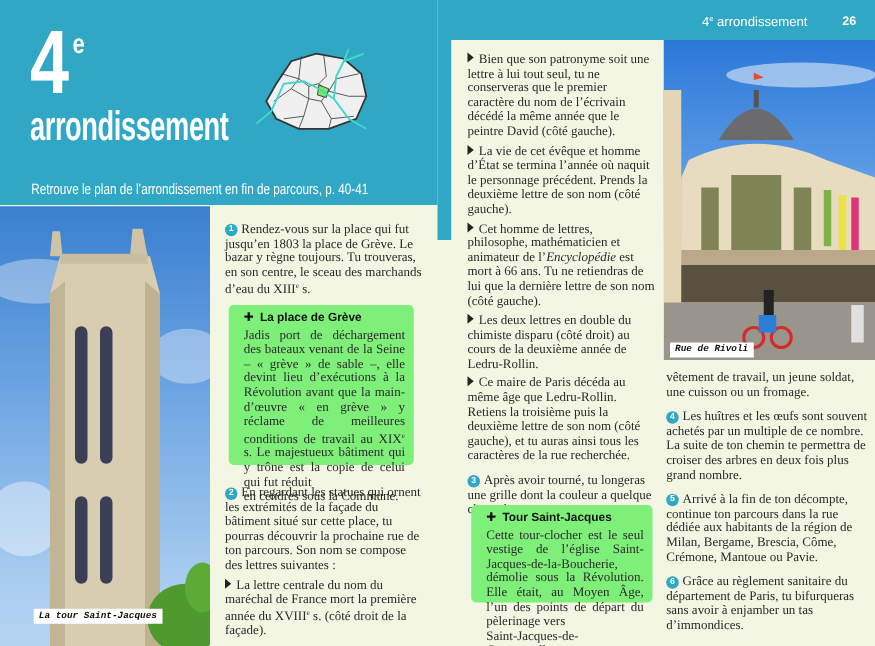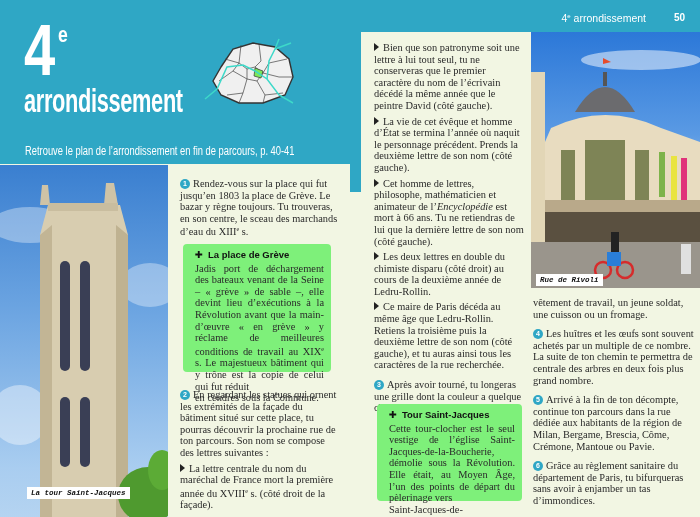--- a/index.html
+++ b/index.html
@@ -74,21 +74,21 @@
       <path d="M52 31 L60 34 L58 41 L51 39 Z" fill="#7de85a" stroke="#333" stroke-width="0.7"></path>
       <path d="M2 62 L14 52 L24 30 L40 28 L52 34 L64 42 L76 58 L90 66" fill="none" stroke="#3dd9c9" stroke-width="1.5"></path>
       <path d="M64 42 L66 24 L72 12 L76 2" fill="none" stroke="#3dd9c9" stroke-width="1.5"></path>
       <path d="M72 12 L88 6" fill="none" stroke="#3dd9c9" stroke-width="1.5"></path>
     </svg>
     <div class="header-note">Retrouve le plan de l’arrondissement en fin de parcours, p. 40-41</div>
   </div>
 
   <div class="top-band">
     <div class="running-head"><span>4</span><sup>e</sup><span> arrondissement</span></div>
-    <div class="page-num">50</div>
+    <div class="page-num">26</div>
   </div>
   <div class="blue-strip"></div>
 
   <div class="photo photo-tower">
     <svg width="168" height="352" viewBox="0 0 168 352">
       <ellipse cx="30" cy="60" rx="40" ry="18" fill="#ffffff" opacity="0.35"></ellipse>
       <ellipse cx="150" cy="120" rx="30" ry="22" fill="#ffffff" opacity="0.35"></ellipse>
       <ellipse cx="20" cy="250" rx="30" ry="30" fill="#ffffff" opacity="0.4"></ellipse>
       <path d="M40 352 L40 70 L48 40 L120 40 L128 70 L128 352 Z" fill="#d8cdb0"></path>
       <path d="M42 20 L48 20 L50 40 L40 40 Z" fill="#cfc3a6"></path>
@@ -155,26 +155,26 @@
 
   <div class="col" style="left: 374px; top: 42px; width: 150px;">
     <p><span class="bullet"></span><span>Bien que son patronyme soit une lettre à lui tout seul, tu ne conserveras que le premier caractère du nom de l’écrivain décédé la même année que le peintre David (côté gauche).</span></p>
     <p><span class="bullet"></span><span>La vie de cet évêque et homme d’État se termina l’année où naquit le personnage précédent. Prends la deuxième lettre de son nom (côté gauche).</span></p>
     <p><span class="bullet"></span><span>Cet homme de lettres, philosophe, mathématicien et animateur de l’</span><em>Encyclopédie</em><span> est mort à 66 ans. Tu ne retiendras de lui que la dernière lettre de son nom (côté gauche).</span></p>
     <p><span class="bullet"></span><span>Les deux lettres en double du chimiste disparu (côté droit) au cours de la deuxième année de Ledru-Rollin.</span></p>
     <p class="step"><span class="bullet"></span><span>Ce maire de Paris décéda au même âge que Ledru-Rollin. Retiens la troisième puis la deuxième lettre de son nom (côté gauche), et tu auras ainsi tous les caractères de la rue recherchée.</span></p>
     <p><span class="badge">3</span><span>Après avoir tourné, tu longeras une grille dont la couleur a quelque chose de commun avec un</span></p>
   </div>
 
-  <div class="green-box" style="left: 377px; top: 404px; width: 145px; height: 97px;">
+  <div class="green-box" style="left: 377px; top: 404px; width: 145px; height: 78px;">
     <div class="box-title"><span class="plus">✚</span><span>Tour Saint-Jacques</span></div>
     <div>Cette tour-clocher est le seul vestige de l’église Saint-Jacques-de-la-Boucherie, démolie sous la Révolution. Elle était, au Moyen Âge, l’un des points de départ du pèlerinage vers</div>
     <div class="last">Saint-Jacques-de-Compostelle.</div>
   </div>
 
   <div class="col" style="left: 533px; top: 297px; width: 162px;">
     <p class="step">vêtement de travail, un jeune soldat, une cuisson ou un fromage.</p>
-    <p class="step"><span class="badge">4</span><span>Les huîtres et les œufs sont souvent achetés par un multiple de ce nombre. La suite de ton chemin te permettra de centrale des arbres en deux fois plus grand nombre.</span></p>
+    <p class="step"><span class="badge">4</span><span>Les huîtres et les œufs sont souvent achetés par un multiple de ce nombre. La suite de ton chemin te permettra de croiser des arbres en deux fois plus grand nombre.</span></p>
     <p class="step"><span class="badge">5</span><span>Arrivé à la fin de ton décompte, continue ton parcours dans la rue dédiée aux habitants de la région de Milan, Bergame, Brescia, Côme, Crémone, Mantoue ou Pavie.</span></p>
     <p class="step"><span class="badge">6</span><span>Grâce au règlement sanitaire du département de Paris, tu bifurqueras sans avoir à enjamber un tas d’immondices.</span></p>
   </div>
 
 </div>
 
 </body></html>

